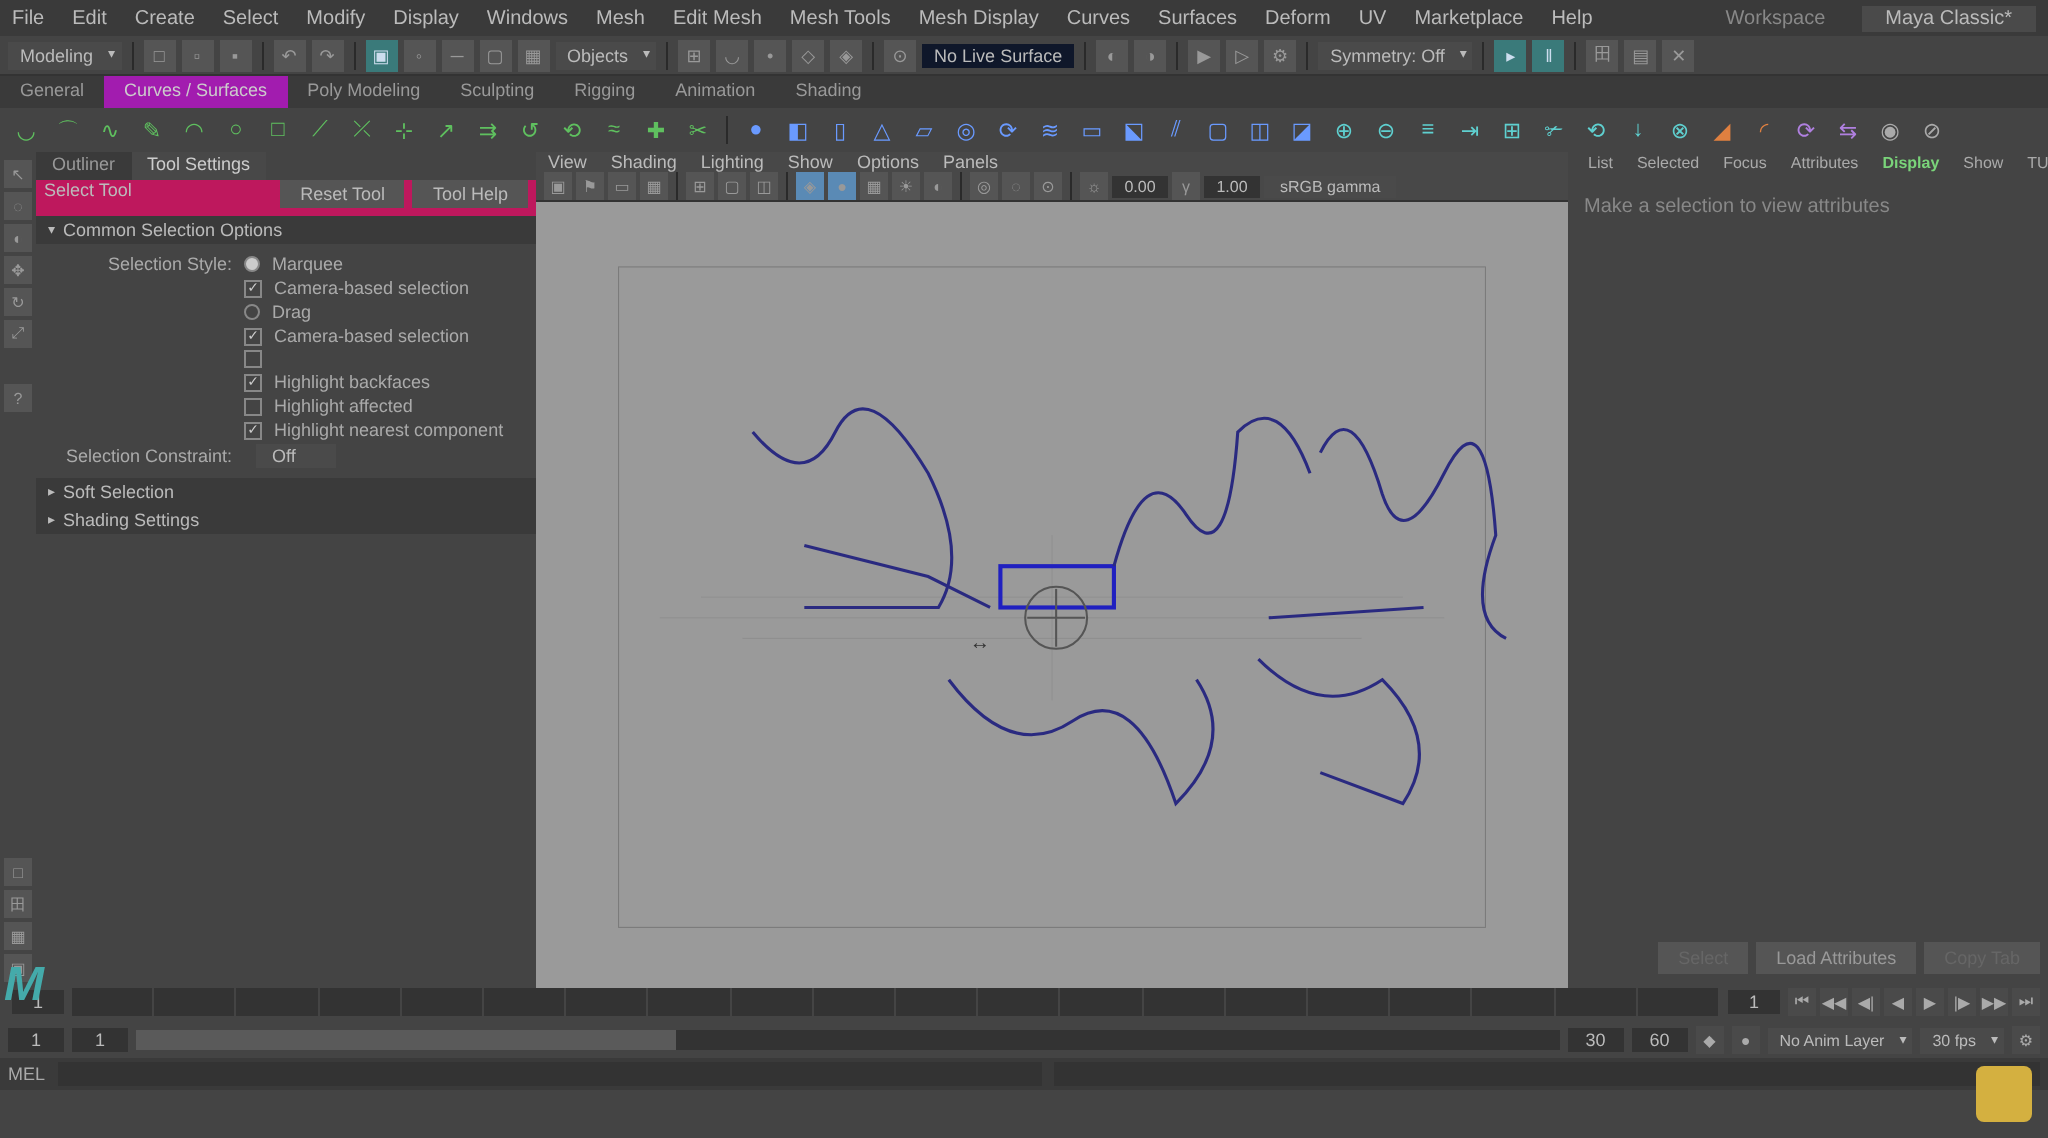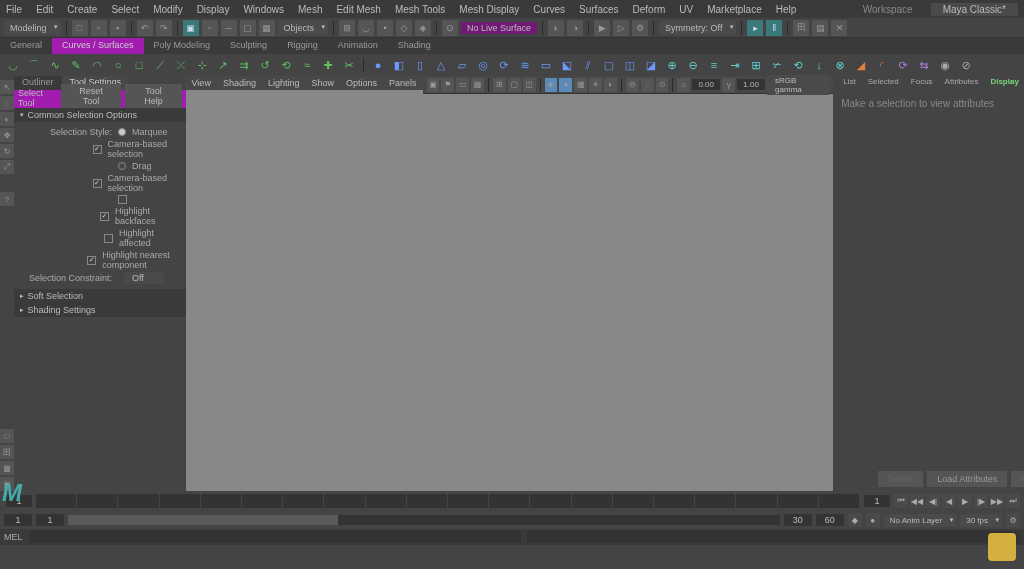--- a/index.html
+++ b/index.html
@@ -7,56 +7,56 @@
 .menubar{height:18px;background:#3a3a3a;display:flex;align-items:center;padding:0 6px;gap:14px}
 .menubar span{cursor:pointer;font-size:10px}
 .workspace-label{margin-left:auto;font-size:9px;color:#888}
 .workspace-dd{background:#4a4a4a;padding:1px 12px;margin-left:4px;font-size:9px}
 .toolbar1{height:20px;background:#444;display:flex;align-items:center;padding:0 4px;gap:3px;border-bottom:1px solid #333}
 .dd{background:#4a4a4a;padding:2px 14px 2px 6px;font-size:9px;position:relative;cursor:pointer}
 .dd::after{content:"▾";position:absolute;right:3px;font-size:7px}
 .ico-btn{width:16px;height:16px;background:#555;display:inline-flex;align-items:center;justify-content:center;cursor:pointer;font-size:9px;color:#999}
 .ico-btn.teal{background:#3a7a7a;color:#cde}
 .sep{width:1px;height:14px;background:#2a2a2a;margin:0 2px}
-.toolbar1 .field{background:#701a75;padding:1px 6px;font-size:9px;min-width:60px}
+.toolbar1 .field{background:#0f172a;padding:1px 6px;font-size:9px;min-width:60px}
 .tabs{display:flex;height:16px;background:#3a3a3a;gap:0}
 .tab{padding:2px 10px;font-size:9px;cursor:pointer;color:#999}
 .tab.active{background:#a21caf;color:#ccc}
 .shelf{height:22px;background:#444;display:flex;align-items:center;padding:0 4px;gap:3px;overflow:hidden}
 .shelf-btn{width:18px;height:18px;display:flex;align-items:center;justify-content:center;cursor:pointer;font-size:11px}
 .shelf-btn.green{color:#5fc05f}
 .shelf-btn.blue{color:#6a9aff}
 .shelf-btn.teal{color:#5fd0d0}
 .shelf-btn.orange{color:#e08040}
 .shelf-btn.purple{color:#b080e0}
 .shelf-btn.gray{color:#aaa}
 .main{display:flex;height:415px}
 .left-tools{width:18px;background:#444;display:flex;flex-direction:column;align-items:center;gap:2px;padding-top:4px}
 .left-tools .t{width:14px;height:14px;background:#555;cursor:pointer;display:flex;align-items:center;justify-content:center;font-size:8px;color:#999}
 .left-panel{width:250px;background:#444;display:flex;flex-direction:column}
 .panel-tabs{display:flex;height:14px}
 .ptab{padding:1px 8px;font-size:9px;background:#3a3a3a;cursor:pointer;color:#999}
 .ptab.active{background:#484848;color:#ccc}
-.tool-header{background:#a21caf;height:18px;display:flex;align-items:flex-end;padding:0 4px}
+.tool-header{background:#be185d;height:18px;display:flex;align-items:flex-start;padding:0 4px}
 .tool-header span{font-size:9px}
 .tool-btns{margin-left:auto;display:flex;gap:4px}
 .tool-btns button{background:#555;border:none;color:#bbb;padding:2px 10px;font-size:9px;cursor:pointer}
 .section-h{background:#3a3a3a;padding:2px 6px;font-size:9px;display:flex;align-items:center;gap:4px;cursor:pointer}
 .section-h::before{content:"▾";font-size:7px}
 .section-h.collapsed::before{content:"▸"}
 .options{padding:4px 8px}
 .opt-row{display:flex;align-items:center;padding:1px 0;gap:6px}
 .opt-label{width:90px;text-align:right;font-size:9px;color:#aaa}
 .radio{width:8px;height:8px;border-radius:50%;border:1px solid #888;cursor:pointer;flex-shrink:0}
 .radio.on{background:#ccc}
 .check{width:9px;height:9px;border:1px solid #888;cursor:pointer;display:flex;align-items:center;justify-content:center;font-size:7px;flex-shrink:0}
 .check.on::after{content:"✓";color:#ccc}
 .opt-text{font-size:9px;color:#aaa}
 .constraint-dd{background:#4a4a4a;padding:1px 8px;font-size:9px;width:40px;margin-left:6px}
-.viewport-wrap{flex:1;display:flex;flex-direction:row;background:#888}
+.viewport-wrap{flex:1;display:flex;flex-direction:column;background:#888}
 .vp-menu{height:14px;background:#484848;display:flex;align-items:center;padding:0 6px;gap:12px}
 .vp-menu span{font-size:9px;cursor:pointer;color:#bbb}
 .vp-toolbar{height:18px;background:#484848;display:flex;align-items:center;padding:0 4px;gap:2px;border-bottom:1px solid #333}
 .vp-ico{width:14px;height:14px;background:#555;cursor:pointer;font-size:8px;display:flex;align-items:center;justify-content:center;color:#999}
 .vp-ico.active{background:#5a8ab5}
 .vp-num{background:#333;padding:1px 4px;font-size:8px;min-width:28px;text-align:center}
 .vp-dd{background:#4a4a4a;padding:1px 8px;font-size:8px}
 .viewport{flex:1;background:#9a9a9a;position:relative}
 .right-panel{width:240px;background:#444;display:flex;flex-direction:column}
 .rp-tabs{display:flex;height:14px;gap:0;padding:0 4px}

